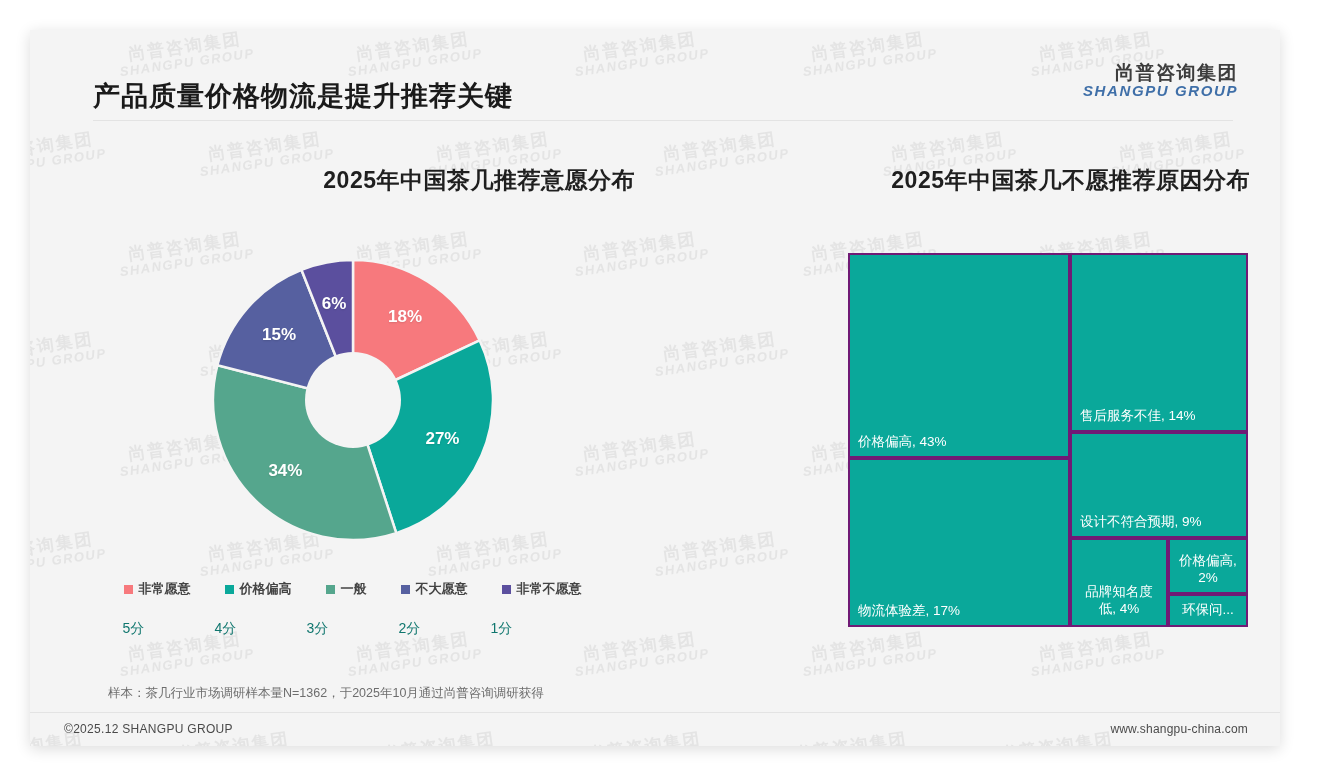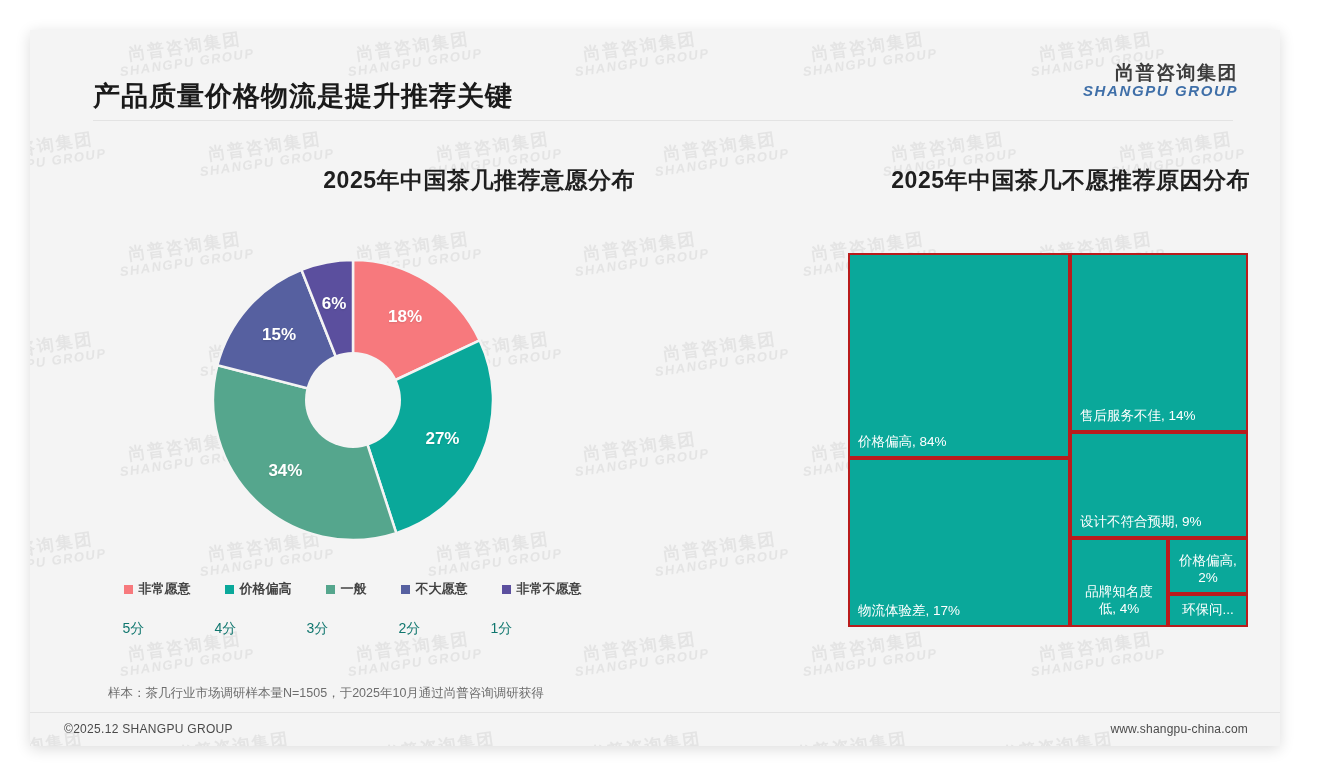--- a/index.html
+++ b/index.html
@@ -84,21 +84,21 @@
     width:92px;text-align:left;
   }
 
   
   .treemap{
     position:absolute;left:10px;top:88px;
     width:588px;height:374px;
   }
   .tm-cell{
     position:absolute;box-sizing:border-box;
-    border:2px solid #b91c1c;
+    border:2px solid #701a75;
     overflow:hidden;
   }
   .tm-label{
     position:absolute;left:8px;right:4px;bottom:5px;
     color:#ffffff;font-size:13.5px;line-height:1.25;
     white-space:nowrap;
   }
   .tm-label.center{left:2px;right:2px;text-align:center;white-space:normal;}
 
   
@@ -198,21 +198,21 @@
       </div>
   </div>
 
   <div class="panel" id="panel-right">
     <div class="panel-title">2025年中国茶几不愿推荐原因分布</div>
 
     <div class="treemap">
 
 
       <div class="tm-cell" style="left:188px;top:0px;width:222px;height:205px;background:#0aa89a;">
-        <div class="tm-label">价格偏高, 84%</div>
+        <div class="tm-label">价格偏高, 43%</div>
       </div>
 
       <div class="tm-cell" style="left:188px;top:205px;width:222px;height:169px;background:#0aa89a;">
         <div class="tm-label">物流体验差, 17%</div>
       </div>
 
       <div class="tm-cell" style="left:410px;top:0px;width:178px;height:179px;background:#0aa89a;">
         <div class="tm-label">售后服务不佳, 14%</div>
       </div>
 
@@ -234,21 +234,21 @@
         </div>
       </div>
 
       <div class="tm-cell" style="left:508px;top:341px;width:80px;height:33px;background:#0aa89a;">
         <div class="tm-label center" style="bottom:6px;">环保问...</div>
       </div>
 
     </div>
   </div>
 
-  <div class="footnote">样本：茶几行业市场调研样本量N=1505，于2025年10月通过尚普咨询调研获得</div>
+  <div class="footnote">样本：茶几行业市场调研样本量N=1362，于2025年10月通过尚普咨询调研获得</div>
 
   <div class="footer-rule"></div>
   <div class="footer">
     <div class="footer-left">©2025.12 SHANGPU GROUP</div>
     <div class="footer-right">www.shangpu-china.com</div>
   </div>
 
 </div>
 
 </body></html>

